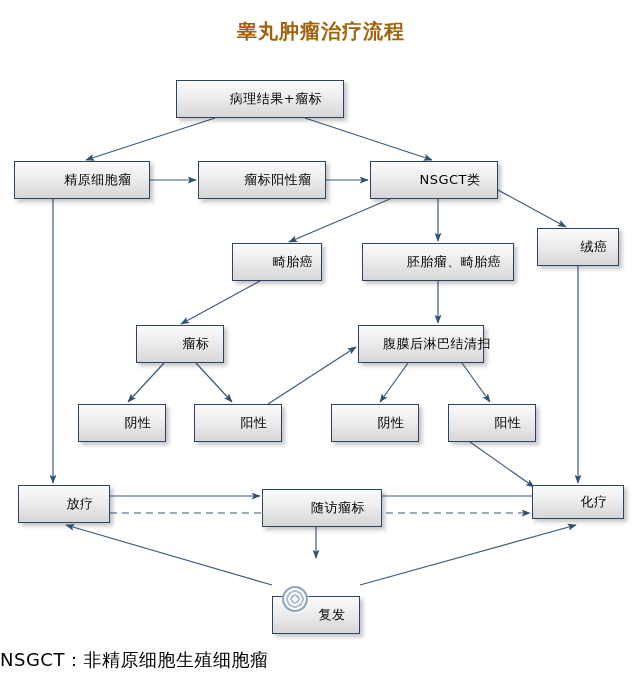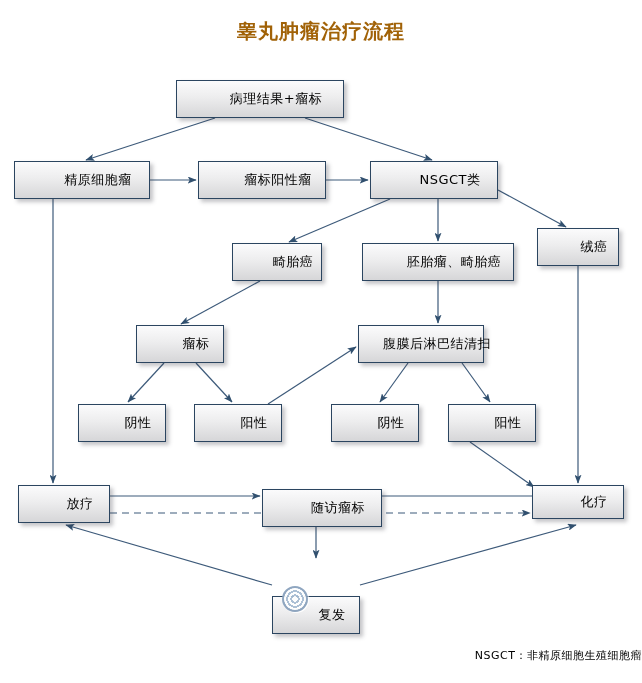--- a/index.html
+++ b/index.html
@@ -49,22 +49,22 @@
     font-size: 20px;
     font-weight: bold;
     color: #a16207;
     letter-spacing: 1px;
   }
   #footnote {
     position: absolute;
     left: 0;
     top: 648px;
     width: 642px;
-    text-align: right;
-    font-size: 11px;
+    text-align: left;
+    font-size: 18px;
     color: #000000;
     letter-spacing: 0.5px;
   }
   #watermark {
     position: absolute;
     left: 282px;
     top: 586px;
     z-index: 20;
     display: flex;
     align-items: center;

